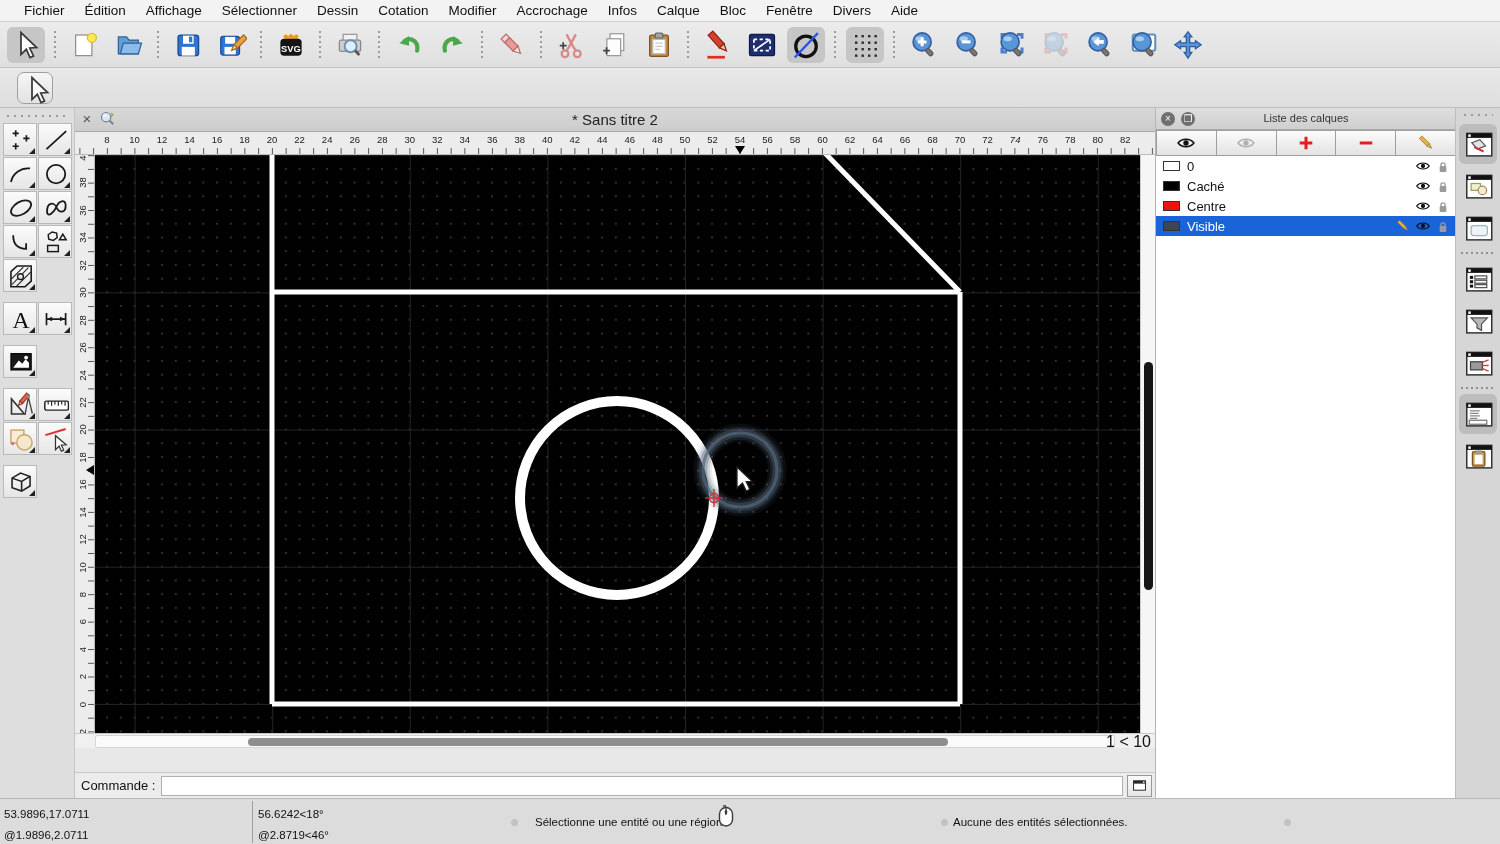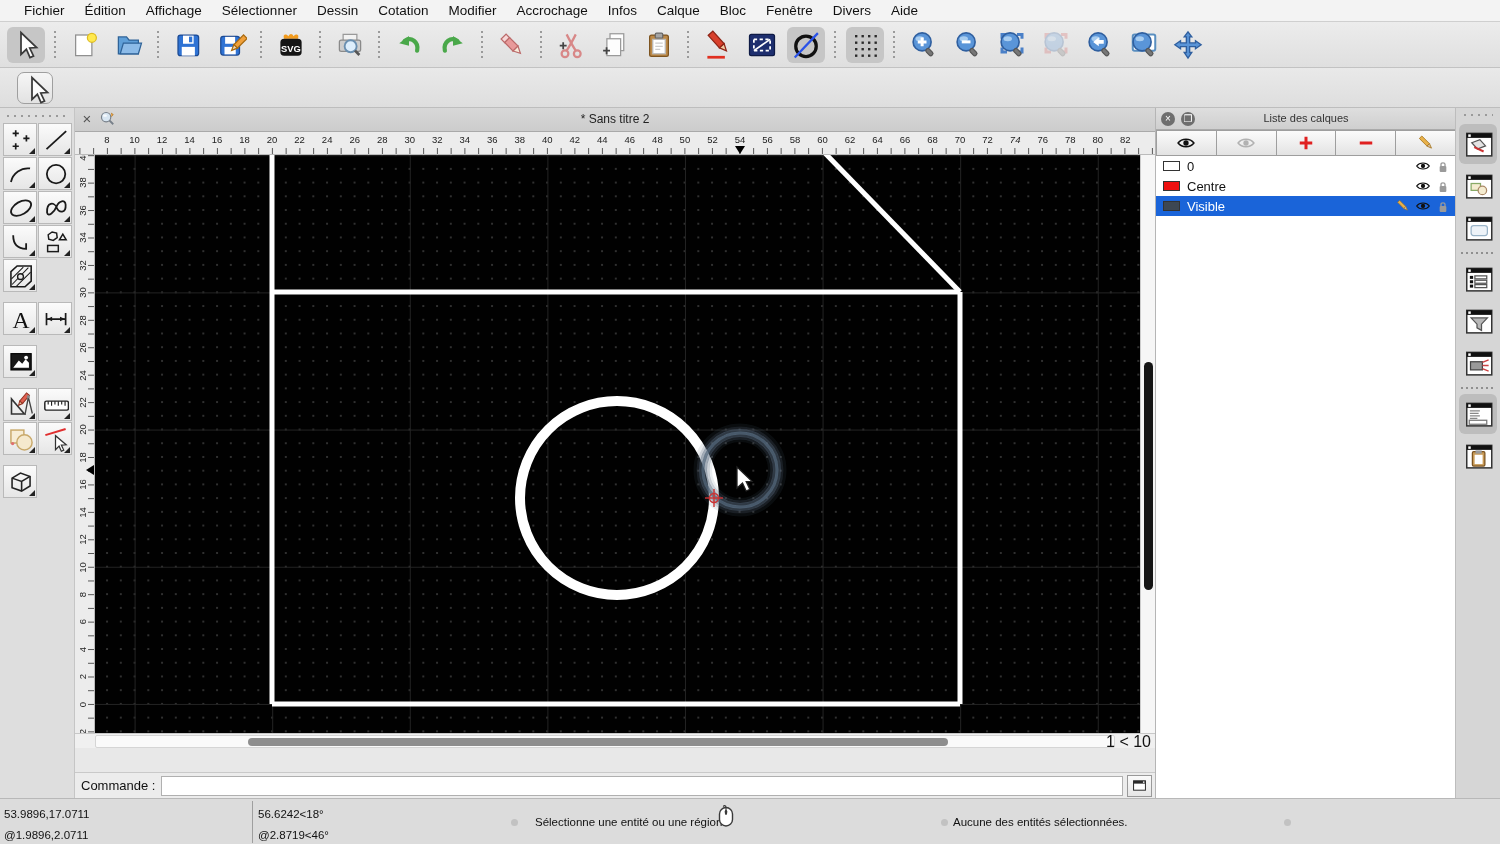--- a/index.html
+++ b/index.html
@@ -30,21 +30,21 @@
   .pal-gap { height:9px; width:70px; }
   .pal-btn { width:34px; height:33px; background:linear-gradient(#fbfbfb,#e6e6e6); border:1px solid #b9b9b9; margin:0 0 1px 1px; position:relative; display:flex; align-items:center; justify-content:center; }
   .pal-btn svg { width:27px; height:27px; }
   .pal-btn .corner { position:absolute; right:1px; bottom:1px; width:0; height:0; border-left:6px solid transparent; border-bottom:6px solid #222; }
 
   
   #docarea { position:absolute; left:75px; top:108px; width:1080px; height:690px; background:#e8e8e8; }
   #tabbar { position:absolute; left:0; top:0; width:1080px; height:24px; background:linear-gradient(#d8d8d8,#cccccc); border-bottom:1px solid #a9a9a9; }
   #tab-close { position:absolute; left:4px; top:3px; width:16px; height:16px; color:#555; font-size:15px; line-height:16px; text-align:center; }
   #tab-zoomicon { position:absolute; left:24px; top:2px; width:18px; height:18px; }
-  #tab-title { position:absolute; left:0; right:0; top:0; text-align:center; font-size:12px; color:#222; line-height:23px; }
+  #tab-title { position:absolute; left:0; right:0; top:0; text-align:center; font-size:15px; color:#222; line-height:23px; }
 
   #hruler { position:absolute; left:0; top:24px; width:1080px; height:23px; background:#ececec; border-bottom:1px solid #bbb; overflow:hidden; }
   #hruler .ticks { position:absolute; left:0; bottom:0; width:1080px; height:6px;
      background-image:linear-gradient(to right, #555 1px, transparent 1px); background-size:13.76px 6px; background-position-x:4.4px; }
   .hnum { position:absolute; top:2px; transform:translateX(-50%); font-size:9.5px; color:#222; }
   #hmarker { position:absolute; bottom:0px; width:0; height:0; border-left:5px solid transparent; border-right:5px solid transparent; border-top:8px solid #000; }
 
   #viewrow { position:absolute; left:0; top:47px; width:1080px; height:578px; }
   #vruler { position:absolute; left:0; top:0; width:20px; height:578px; background:#ececec; border-right:1px solid #bbb; overflow:hidden; }
   #vruler .ticks { position:absolute; right:0; top:0; width:6px; height:578px;
@@ -673,20 +673,34 @@
                 <path d="M2.5 12 C7 6 17 6 21.5 12 C17 18 7 18 2.5 12 Z" fill="none" stroke="#111" stroke-width="1.8"></path>
                 <circle cx="12" cy="12" r="3.2" fill="#111"></circle>
               </svg></span>
             <span style="width: 15px; height: 15px;"><svg viewBox="0 0 24 24" xmlns="http://www.w3.org/2000/svg">
                 <rect x="7" y="10.5" width="10" height="9" rx="1.5" fill="#9a9a9a"></rect>
                 <path d="M9 10.5 V8 C9 5 15 5 15 8 V10.5" fill="none" stroke="#9a9a9a" stroke-width="2"></path>
               </svg></span>
           </span>
         </div>
         <div class="lp-row">
+          <span class="lp-swatch" style="background: rgb(0, 0, 0);"></span>
+          <span class="lp-name">Caché</span>
+          <span class="lp-icons">
+            <span style="width: 16px; height: 16px;"><svg viewBox="0 0 24 24" xmlns="http://www.w3.org/2000/svg">
+                <path d="M2.5 12 C7 6 17 6 21.5 12 C17 18 7 18 2.5 12 Z" fill="none" stroke="#111" stroke-width="1.8"></path>
+                <circle cx="12" cy="12" r="3.2" fill="#111"></circle>
+              </svg></span>
+            <span style="width: 15px; height: 15px;"><svg viewBox="0 0 24 24" xmlns="http://www.w3.org/2000/svg">
+                <rect x="7" y="10.5" width="10" height="9" rx="1.5" fill="#9a9a9a"></rect>
+                <path d="M9 10.5 V8 C9 5 15 5 15 8 V10.5" fill="none" stroke="#9a9a9a" stroke-width="2"></path>
+              </svg></span>
+          </span>
+        </div>
+        <div class="lp-row">
           <span class="lp-swatch" style="background: rgb(238, 17, 17);"></span>
           <span class="lp-name">Centre</span>
           <span class="lp-icons">
             <span style="width: 16px; height: 16px;"><svg viewBox="0 0 24 24" xmlns="http://www.w3.org/2000/svg">
                 <path d="M2.5 12 C7 6 17 6 21.5 12 C17 18 7 18 2.5 12 Z" fill="none" stroke="#111" stroke-width="1.8"></path>
                 <circle cx="12" cy="12" r="3.2" fill="#111"></circle>
               </svg></span>
             <span style="width: 15px; height: 15px;"><svg viewBox="0 0 24 24" xmlns="http://www.w3.org/2000/svg">
                 <rect x="7" y="10.5" width="10" height="9" rx="1.5" fill="#9a9a9a"></rect>
                 <path d="M9 10.5 V8 C9 5 15 5 15 8 V10.5" fill="none" stroke="#9a9a9a" stroke-width="2"></path>

